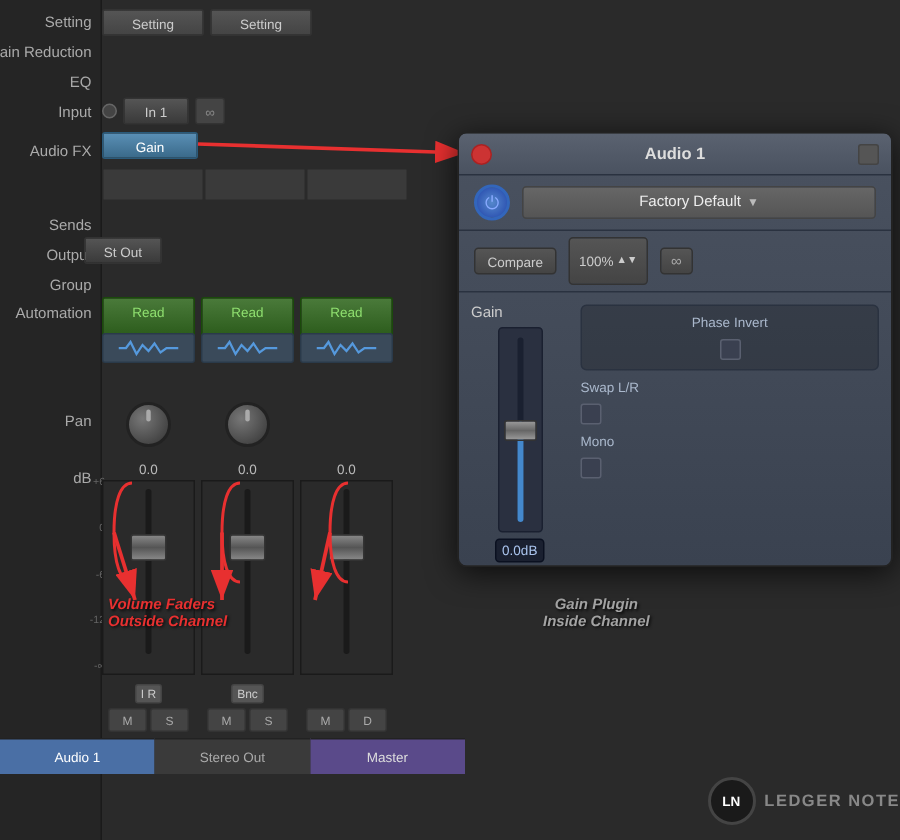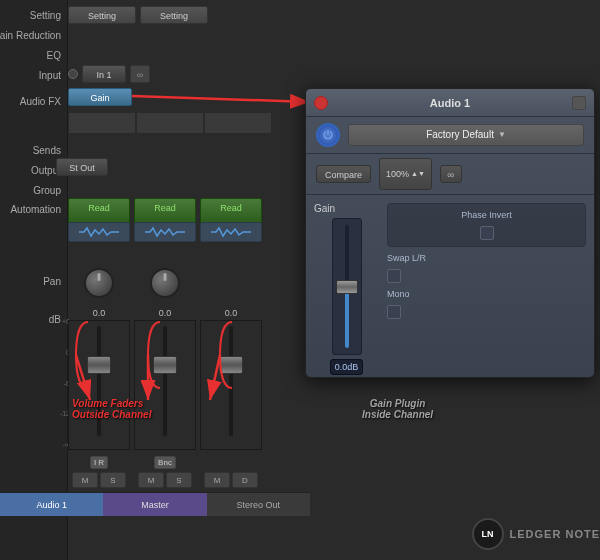--- a/index.html
+++ b/index.html
@@ -899,22 +899,22 @@
     <div class="btn-s">S</div>
   </div>
   <div class="ms-group">
     <div class="btn-m">M</div>
     <div class="btn-d">D</div>
   </div>
 </div>
 
 <div class="tab-row">
   <div class="tab-btn tab-audio1">Audio 1</div>
+  <div class="tab-btn tab-stereo">Stereo Out</div>
   <div class="tab-btn tab-master">Master</div>
-  <div class="tab-btn tab-stereo">Stereo Out</div>
 </div>
 
 <svg class="arrow-svg" style="left:0;top:0;width:600px;height:560px;">
 
   <defs>
     <marker id="arrowhead" markerWidth="8" markerHeight="6" refX="8" refY="3" orient="auto">
       <polygon points="0 0, 8 3, 0 6" fill="#e83030"></polygon>
     </marker>
   </defs>
 

